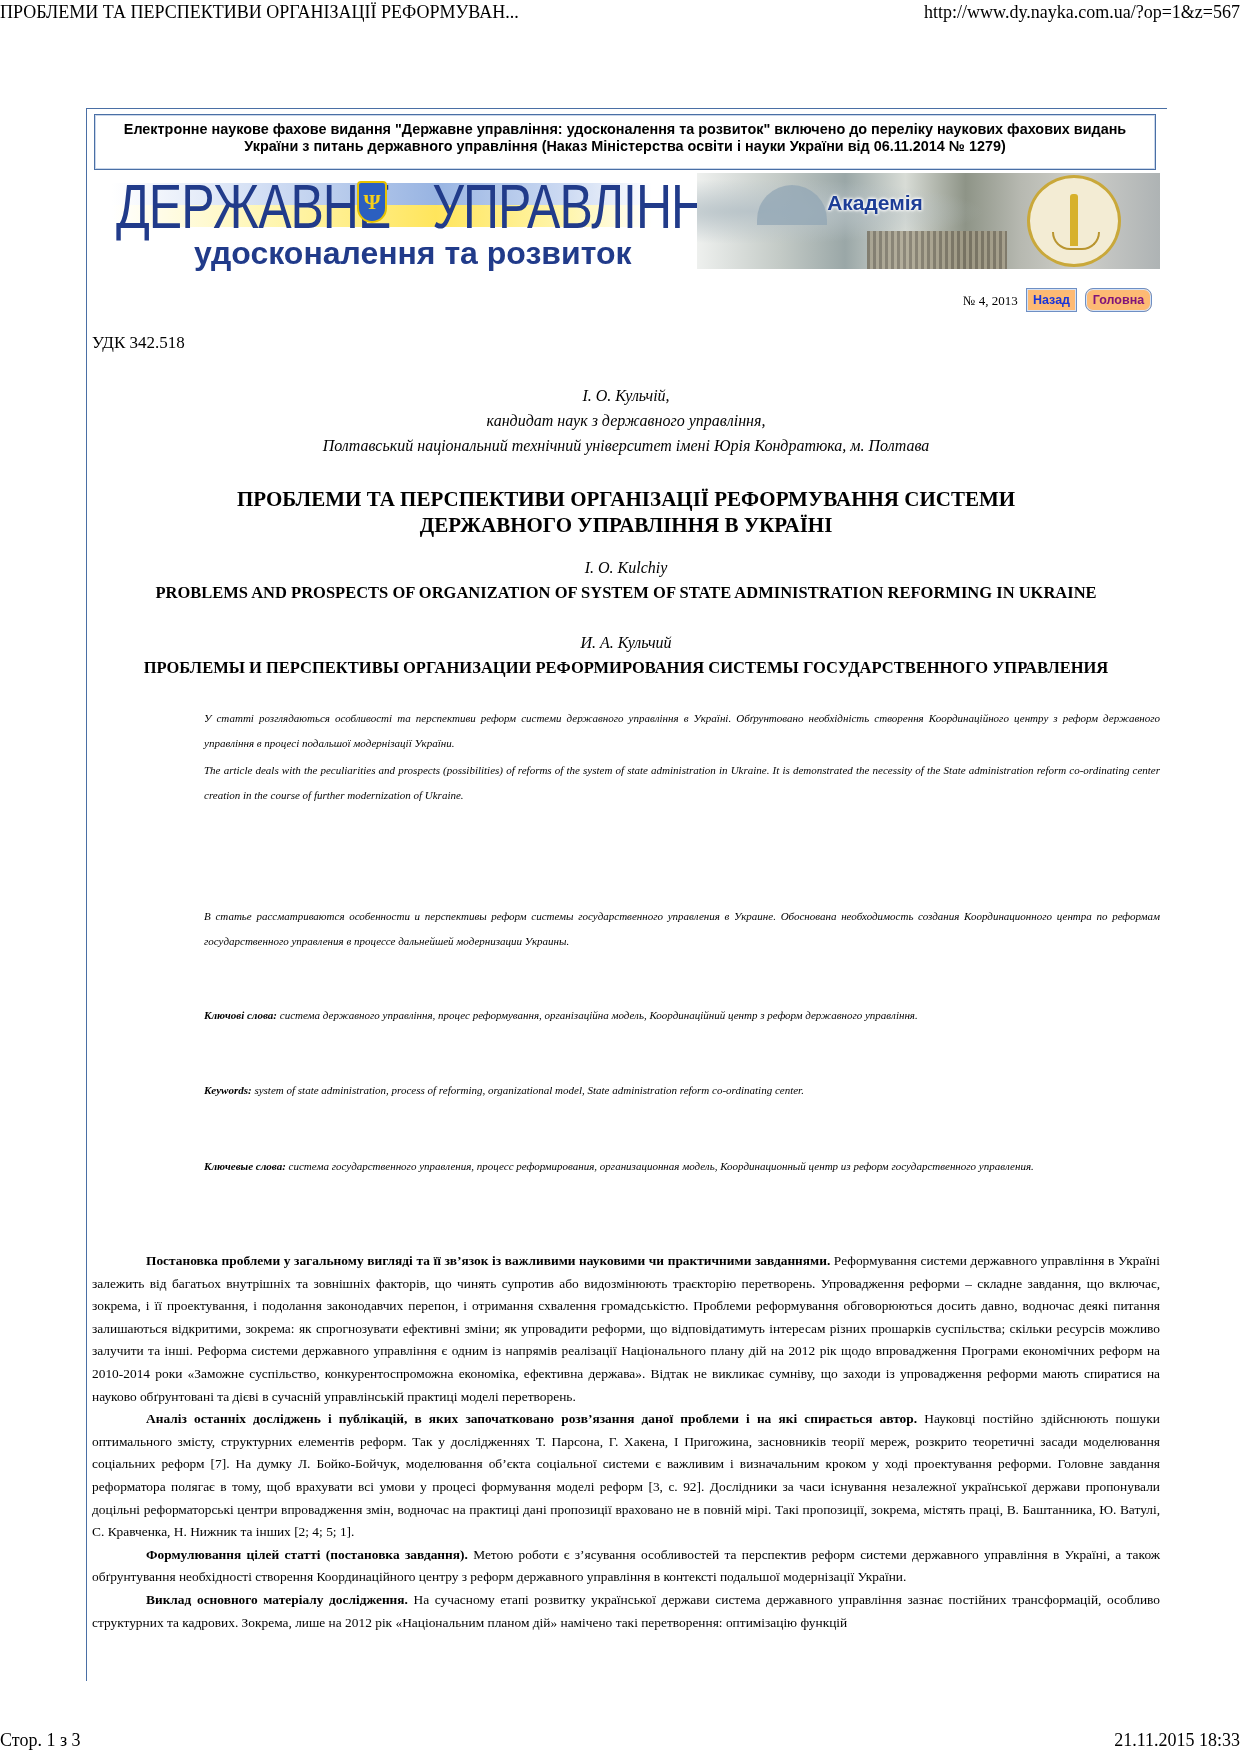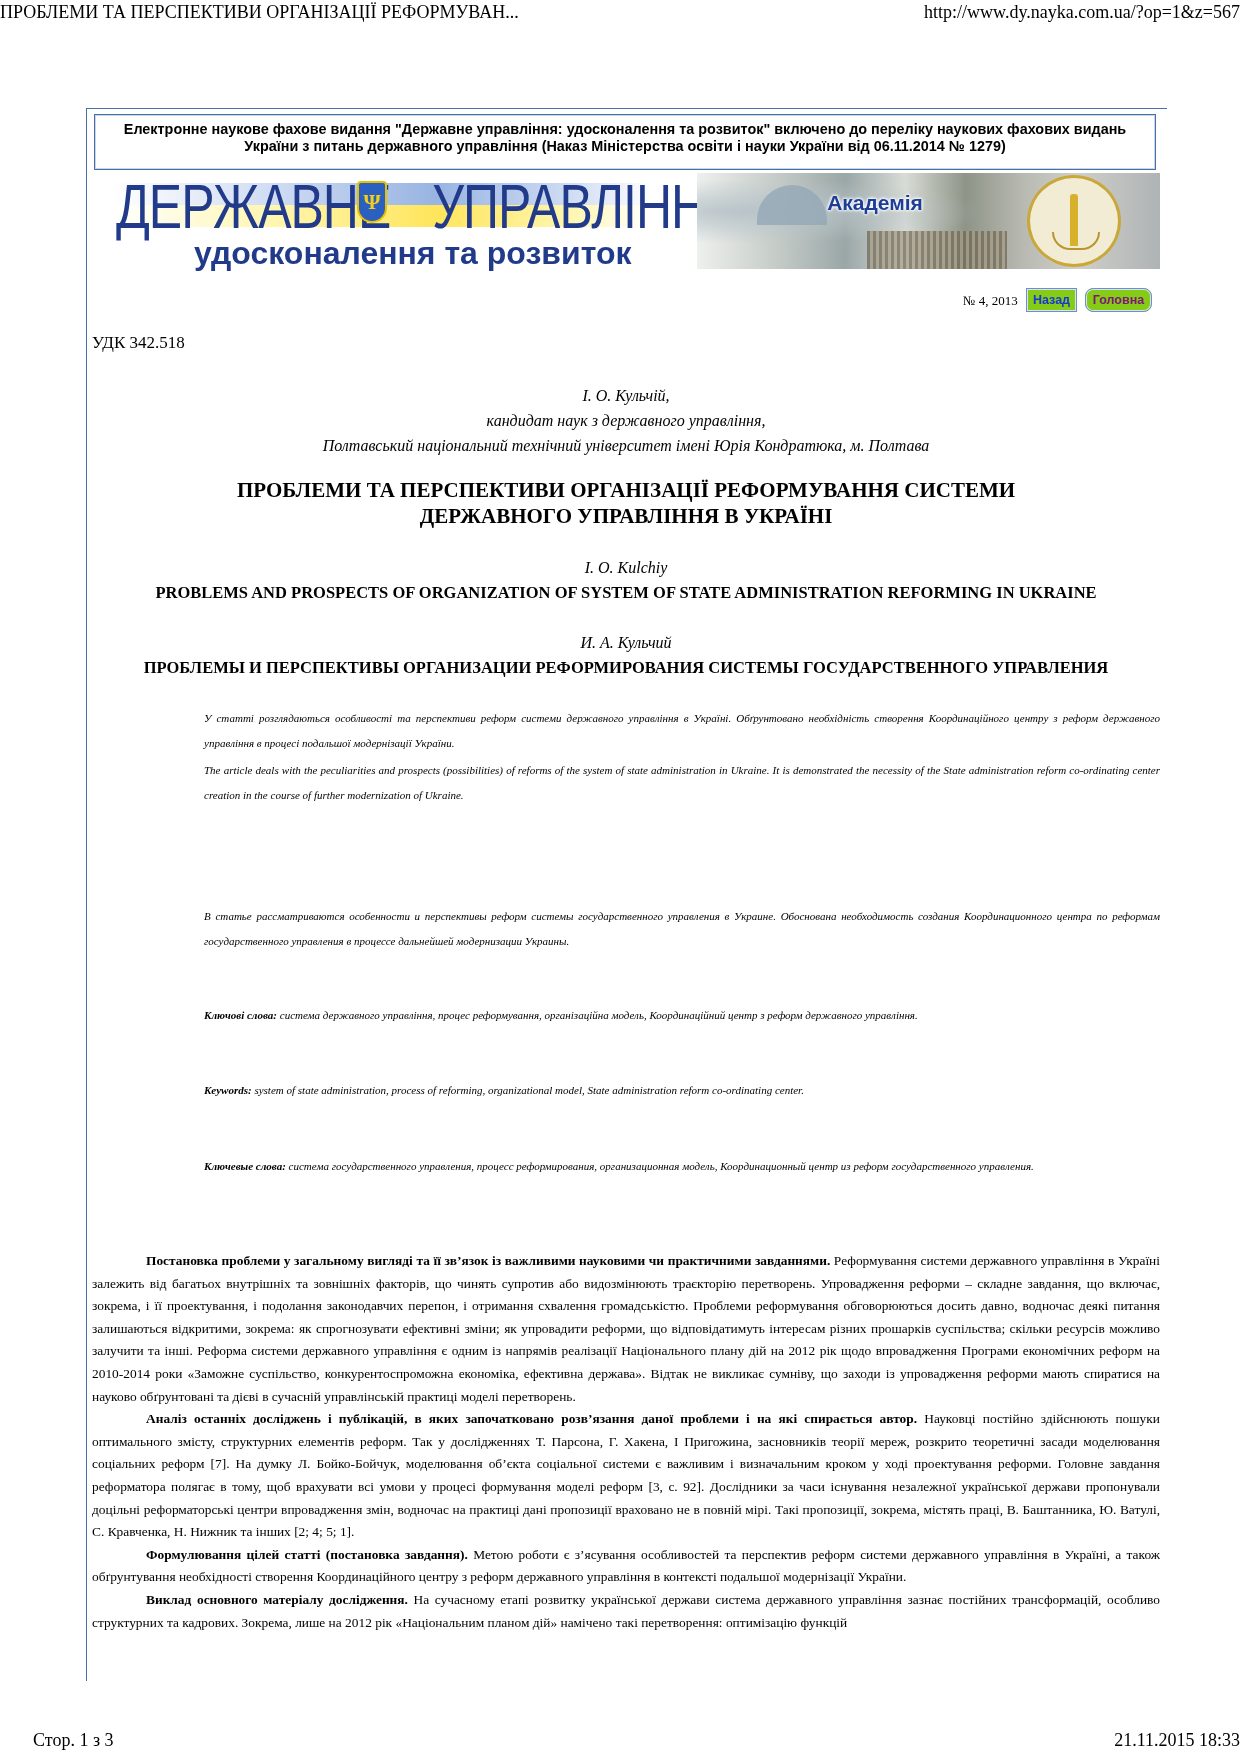--- a/index.html
+++ b/index.html
@@ -9,21 +9,21 @@
       font-family: "Liberation Serif", serif;
     }
     .print-header-left {
       position: absolute; left: 0; top: 2px;
       font-size: 18px; white-space: nowrap;
     }
     .print-header-right {
       position: absolute; right: 0; top: 2px;
       font-size: 18px; white-space: nowrap;
     }
-    .print-footer-left { position: absolute; left: 0; top: 1730px; font-size: 18px; padding-left: 33px; }
+    .print-footer-left { position: absolute; left: 0; top: 1730px; font-size: 18px; }
     .print-footer-right { position: absolute; right: 0; top: 1730px; font-size: 18px; }
 
     .page-frame {
       position: absolute; left: 86px; top: 108px; width: 1080px; height: 1572px;
       border-left: 1px solid #4a6fa5; border-top: 1px solid #4a6fa5;
     }
     .notice-box {
       position: absolute; left: 94px; top: 114px; width: 1062px; height: 56px;
       border: 1px solid #4a6fa5; box-shadow: 0 0 0 1px #c9d6ea inset;
       text-align: center;
@@ -99,21 +99,21 @@
 
     
     .issue-number {
       position: absolute; left: 963px; top: 293px; font-size: 13px;
     }
     .nav-button {
       position: absolute; top: 288px; height: 24px; box-sizing: border-box;
       border: 1px solid #6e8fc4; box-shadow: inset 0 0 0 1px #d7e2f3;
       font-family: "Liberation Sans", sans-serif; font-weight: bold; font-size: 12.5px;
       display: flex; align-items: center; justify-content: center;
-      background: #84cc16; cursor: pointer;
+      background: #fdba74; cursor: pointer;
     }
     .nav-back { left: 1026px; width: 51px; color: #1a35d8; }
     .nav-home { left: 1085px; width: 67px; color: #80147a; border-radius: 8px; }
 
     .udk { position: absolute; left: 92px; top: 333px; font-size: 17px; }
 
     .center-block { position: absolute; left: 92px; width: 1068px; text-align: center; }
     .italic { font-style: italic; text-align: center; }
     .author-ua { top: 383px; font-size: 16px; line-height: 25px; }
     .title-ua {
@@ -180,21 +180,21 @@
 
 <div class="udk">УДК 342.518</div>
 
 <div class="center-block italic author-ua">
   <div>І. О. Кульчій,</div>
   <div>кандидат наук з державного управління,</div>
   <div>Полтавський національний технічний університет імені Юрія Кондратюка, м. Полтава</div>
 </div>
 
 <div class="center-block title-ua">
-  <div style="width:900px;margin:0 auto;">ПРОБЛЕМИ ТА ПЕРСПЕКТИВИ ОРГАНІЗАЦІЇ РЕФОРМУВАННЯ СИСТЕМИ ДЕРЖАВНОГО УПРАВЛІННЯ В УКРАЇНІ</div>
+  <div style="width:900px;margin:9px auto;">ПРОБЛЕМИ ТА ПЕРСПЕКТИВИ ОРГАНІЗАЦІЇ РЕФОРМУВАННЯ СИСТЕМИ ДЕРЖАВНОГО УПРАВЛІННЯ В УКРАЇНІ</div>
 </div>
 
 <div class="center-block italic author-en">I. O. Kulchiy</div>
 <div class="center-block title-en">PROBLEMS AND PROSPECTS OF ORGANIZATION OF SYSTEM OF STATE ADMINISTRATION REFORMING IN UKRAINE</div>
 
 <div class="center-block italic author-ru">И. А. Кульчий</div>
 <div class="center-block title-ru">ПРОБЛЕМЫ И ПЕРСПЕКТИВЫ ОРГАНИЗАЦИИ РЕФОРМИРОВАНИЯ СИСТЕМЫ ГОСУДАРСТВЕННОГО УПРАВЛЕНИЯ</div>
 
 <div class="abstract abs-ua">У статті розглядаються особливості та перспективи реформ системи державного управління в Україні. Обґрунтовано необхідність створення Координаційного центру з реформ державного управління в процесі подальшої модернізації України.</div>
 <div class="abstract abs-en">The article deals with the peculiarities and prospects (possibilities) of reforms of the system of state administration in Ukraine. It is demonstrated the necessity of the State administration reform co-ordinating center creation in the course of further modernization of Ukraine.</div>

